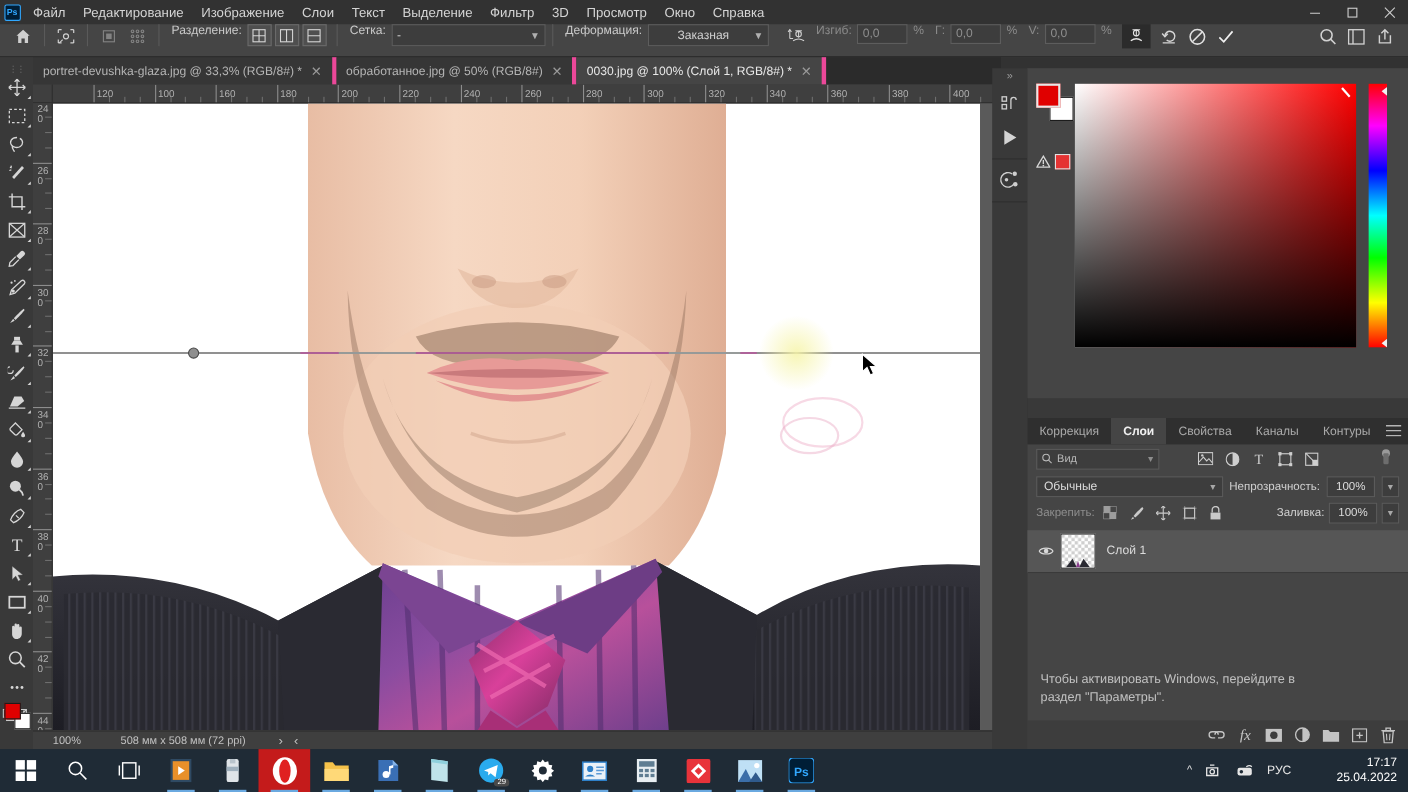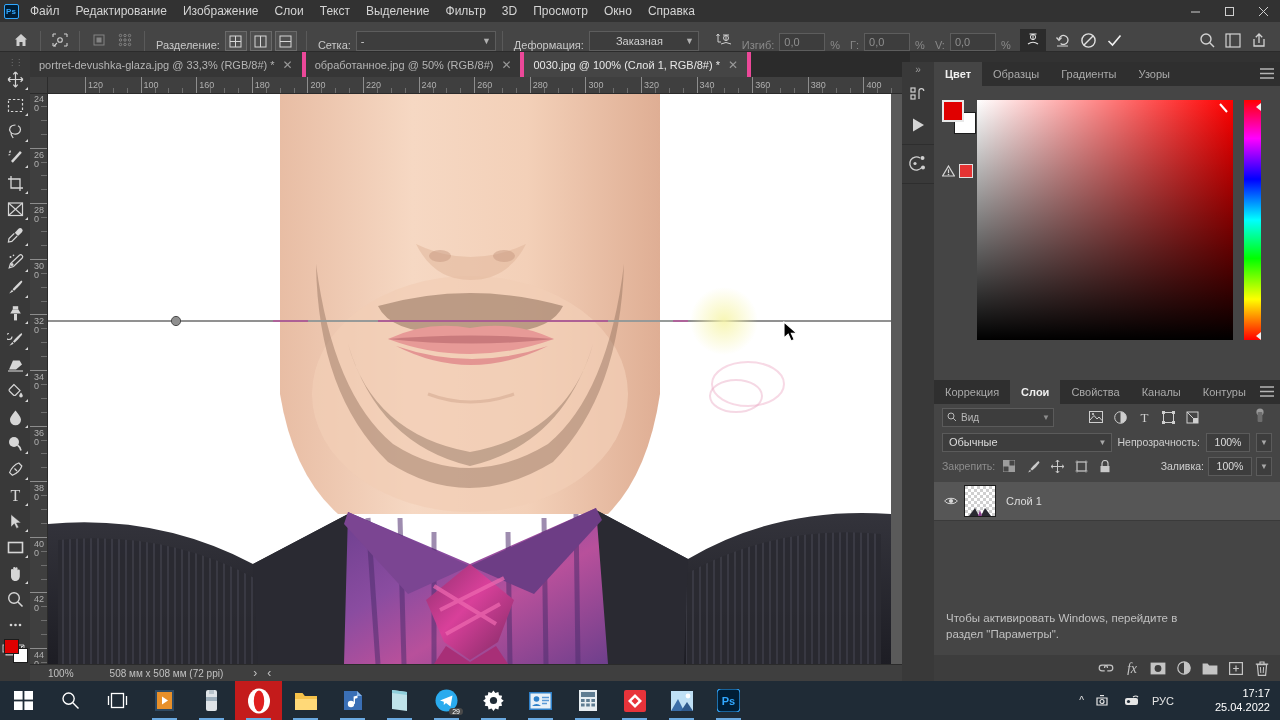--- a/index.html
+++ b/index.html
@@ -8,21 +8,21 @@
 
   
   #menubar { position:absolute; left:0; top:0; width:1280px; height:22px; background:#323232; display:flex; align-items:center; }
   #ps-logo { width:22px; height:22px; display:flex; align-items:center; justify-content:center; }
   #ps-logo .badge { width:15px;height:15px;background:#001e36;border:1px solid #31a8ff;border-radius:2px;color:#31a8ff;font-size:8px;font-weight:bold;display:flex;align-items:center;justify-content:center; }
   .menu-item { padding:3px 8px; font-size:12px; color:#d4d4d4; cursor:default; }
   #win-ctrl { margin-left:auto; display:flex; height:22px; }
   .wc { width:34px; height:22px; display:flex;align-items:center;justify-content:center;font-size:11px;color:#cfcfcf; }
 
   
-  #optbar { position:absolute; left:0; top:22px; width:1280px; height:30px; background:#454545; display:flex; align-items:flex-end; border-bottom:1px solid #2b2b2b; }
+  #optbar { position:absolute; left:0; top:22px; width:1280px; height:30px; background:#454545; display:flex; align-items:flex-start; border-bottom:1px solid #2b2b2b; }
   .ob-sep { width:1px; height:20px; background:#5a5a5a; margin:0 6px; }
   .ob-ico { width:26px;height:22px; display:flex;align-items:center;justify-content:center; color:#cfcfcf; }
   .ob-ico.on { background:#2b2b2b; }
   .ob-lbl { font-size:11px; color:#c9c9c9; padding:0 5px; white-space:nowrap; }
   .ob-lbl.dim { color:#8a8a8a; }
   .ob-btn { width:22px;height:20px;border:1px solid #6a6a6a; background:#4f4f4f; display:flex;align-items:center;justify-content:center;margin-right:3px; }
   .ob-sel { height:20px; background:#3d3d3d; border:1px solid #5d5d5d; display:flex;align-items:center;justify-content:space-between; padding:0 4px; font-size:11px; color:#d0d0d0; }
   .ob-num { width:46px;height:18px; background:#3d3d3d; border:1px solid #5d5d5d; font-size:11px; color:#8e8e8e; display:flex;align-items:center; padding-left:4px; }
 
   
@@ -716,31 +716,20 @@
           <circle cx="14.5" cy="4" r="2" fill="#cfcfcf"></circle>
           <circle cx="15" cy="13.5" r="2" fill="#cfcfcf"></circle>
           <circle cx="7" cy="9.5" r="1.6" fill="#cfcfcf"></circle>
         </svg>
     </div>
   </div>
 </div>
 
 <div id="panels">
 
-  <div class="ptabs">
-    <div class="ptab active">Цвет</div>
-    <div class="ptab">Образцы</div>
-    <div class="ptab">Градиенты</div>
-    <div class="ptab">Узоры</div>
-    <div class="pmenu">
-      <svg width="14" height="11" viewBox="0 0 14 11">
-          <path d="M0 1h14M0 5.5h14M0 10h14" stroke="#b5b5b5" stroke-width="1.3"></path>
-        </svg>
-    </div>
-  </div>
 
   <div id="colorpanel">
     <div id="cp-swatches">
       <div class="b"></div>
       <div class="f"></div>
     </div>
     <div id="cp-warn">
       <svg width="13" height="12" viewBox="0 0 13 12">
           <path d="M6.5 1 L12.4 11 L0.6 11z" fill="none" stroke="#d6d6d6" stroke-width="1.2"></path>
           <line x1="6.5" y1="4.4" x2="6.5" y2="8" stroke="#d6d6d6" stroke-width="1.2"></line>

